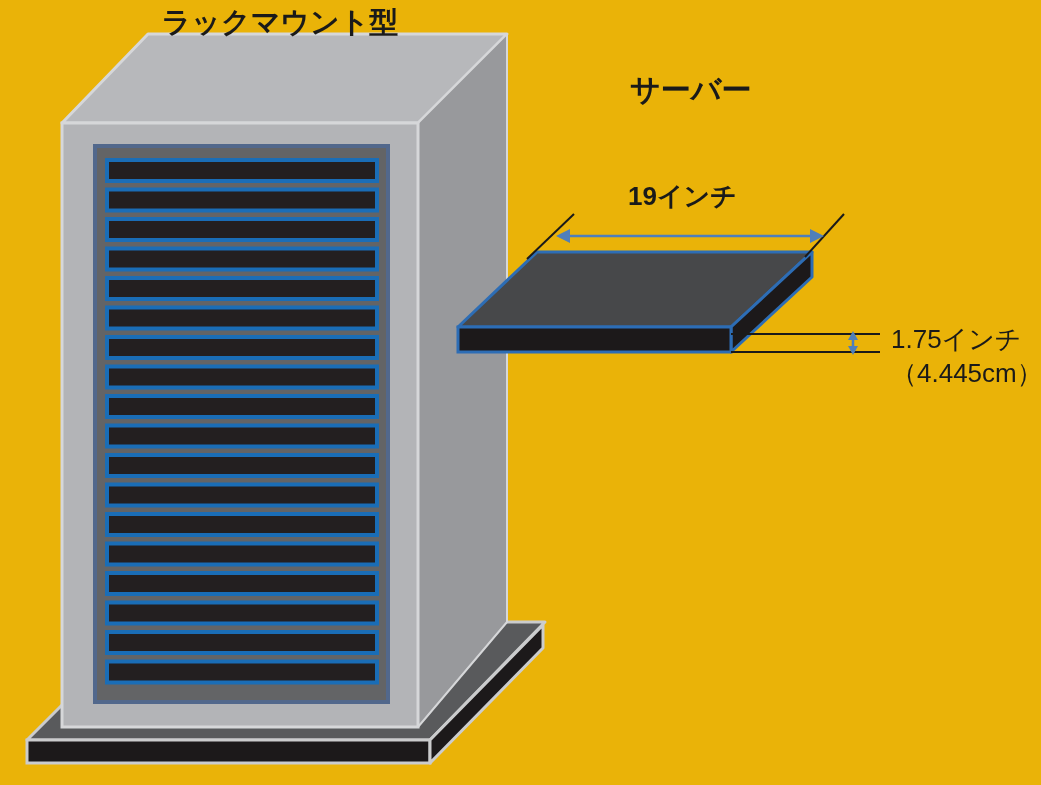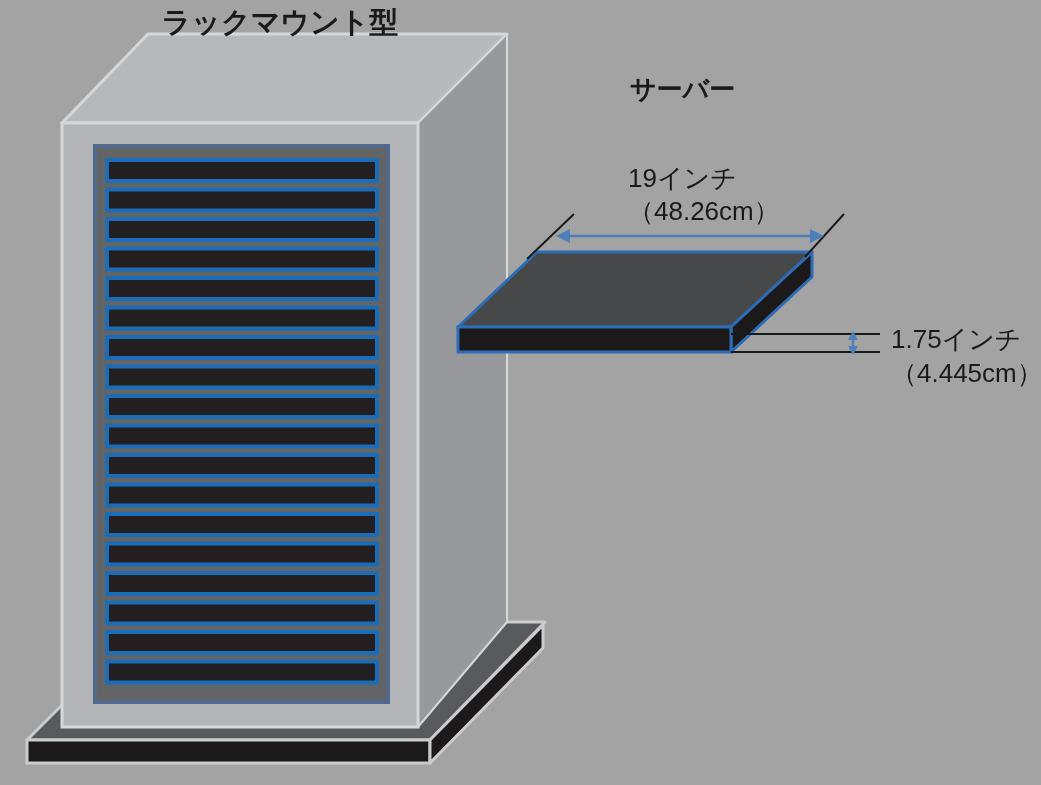--- a/index.html
+++ b/index.html
@@ -1,37 +1,37 @@
 <!DOCTYPE html>
 <html><head>
 <meta charset="utf-8">
 <style>
   html,body { margin:0; padding:0; background:#ffffff; }
   .stage {
     position:relative;
     width:1041px; height:785px;
-    background:#a3a3a3;
+    background:#eab308;
     font-family:"Liberation Sans","DejaVu Sans",sans-serif;
     overflow:hidden;
   }
   .stage svg { position:absolute; left:0; top:0; }
   .label { position:absolute; color:#1a1a1a; }
   .label div { white-space:nowrap; }
   .rack-title {
     left:130px; top:2px; width:300px;
     text-align:center;
     font-size:29px; font-weight:bold; line-height:40px;
   }
   .server-title {
     left:630px; top:70px;
-    font-size:26px; font-weight:bold; line-height:39px;
+    font-size:30px; font-weight:bold; line-height:39px;
   }
   .width-dim {
-    left:628px; top:162px;
-    font-size:26px; font-weight:normal; line-height:33px;
+    left:628px; top:180px;
+    font-size:26px; font-weight:bold; line-height:33px;
   }
   .height-dim {
     left:891px; top:322px;
     font-size:26px; font-weight:normal; line-height:34px;
   }
 </style>
 </head>
 <body>
 
 <div class="stage">
@@ -103,21 +103,20 @@
   <div class="label rack-title" style="color: rgb(26, 26, 26);">
     <div>ラックマウント型</div>
   </div>
 
   <div class="label server-title" style="color: rgb(26, 26, 26);">
     <div>サーバー</div>
   </div>
 
   <div class="label width-dim" style="color: rgb(26, 26, 26);">
     <div>19インチ</div>
-    <div>（48.26cm）</div>
   </div>
 
   <div class="label height-dim" style="color: rgb(26, 26, 26);">
     <div>1.75インチ</div>
     <div>（4.445cm）</div>
   </div>
 
 </div>
 
 </body></html>

